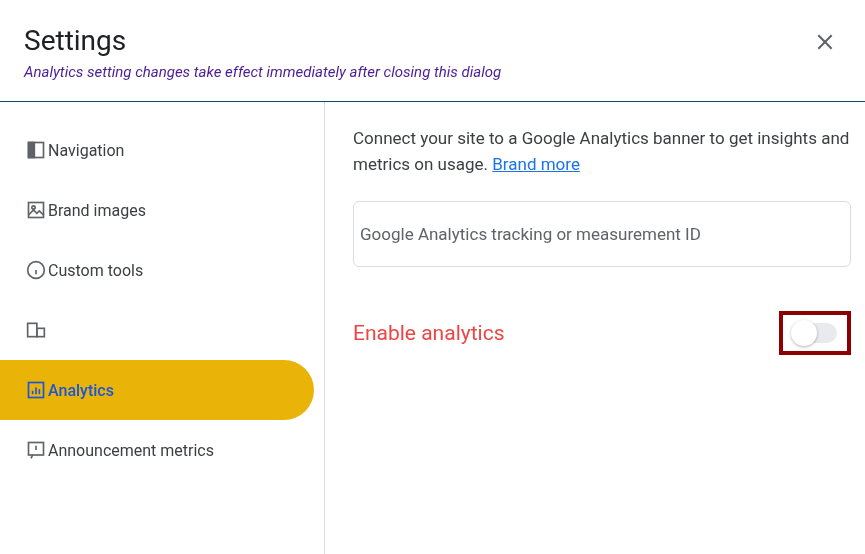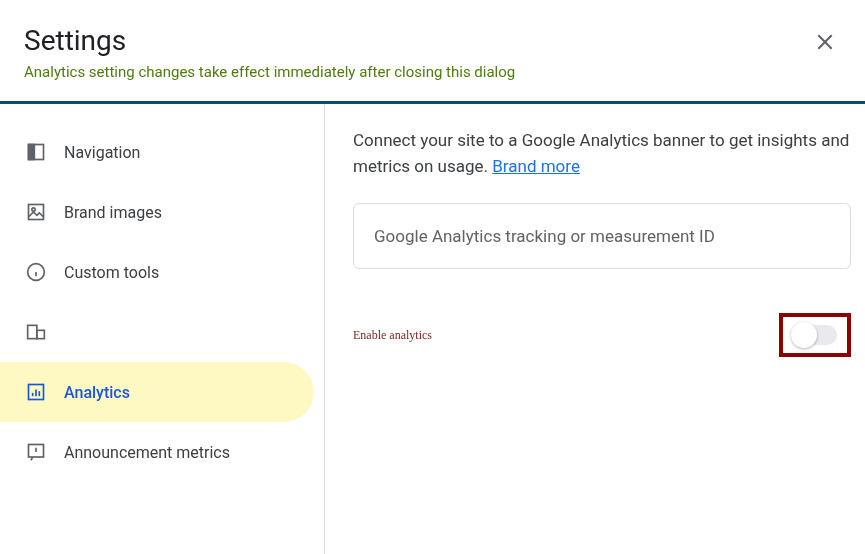--- a/index.html
+++ b/index.html
@@ -12,32 +12,33 @@
       background: #fff;
       color: #202124;
     }
     .dialog {
       width: 865px;
       height: 554px;
       position: relative;
     }
     .header {
       padding: 24px 24px 20px 24px;
-      border-bottom: 3px solid #0c4a6e;
+      border-bottom: 1px solid #0c4a6e;
       position: relative;
     }
     .header h1 {
       font-size: 28px;
       font-weight: 400;
       color: #202124;
       margin-bottom: 6px;
     }
     .header .subtitle {
       font-size: 15px;
-      color: #4d7c0f;
+      color: #4c1d95;
+      font-style: italic;
     }
     .close-btn {
       position: absolute;
       top: 32px;
       right: 28px;
       cursor: pointer;
       color: #5f6368;
       width: 24px;
       height: 24px;
       display: flex;
@@ -53,24 +54,23 @@
       border-right: 1px solid #dadce0;
       padding-top: 18px;
     }
     .sidebar-item {
       display: flex;
       align-items: center;
       padding: 18px 20px 18px 24px;
       cursor: pointer;
       border-radius: 0 30px 30px 0;
       margin-right: 10px;
-      gap: 16px;
     }
     .sidebar-item.active {
-      background: #fef9c3;
+      background: #eab308;
     }
     .sidebar-item .icon {
       width: 24px;
       height: 24px;
       display: flex;
       align-items: center;
       justify-content: center;
       color: #5f6368;
       flex-shrink: 0;
     }
@@ -94,41 +94,40 @@
       color: #3c4043;
       line-height: 1.5;
       margin-bottom: 24px;
     }
     .description a {
       color: #1a73e8;
       text-decoration: underline;
     }
     .input-field {
       width: 100%;
-      padding: 22px 20px;
+      padding: 22px 6px;
       border: 1px solid #dadce0;
       border-radius: 6px;
       font-size: 17px;
       color: #5f6368;
       outline: none;
       font-family: inherit;
     }
     .input-field::placeholder {
       color: #5f6368;
     }
     .toggle-row {
       display: flex;
       align-items: center;
       justify-content: space-between;
       margin-top: 44px;
     }
     .toggle-label {
-      font-size: 12px;
-      color: #7f1d1d;
-      font-family: Liberation Serif, serif;
+      font-size: 21px;
+      color: #ef4444;
     }
     .toggle-wrapper {
       border: 4px solid #8b0000;
       padding: 8px 10px;
     }
     .toggle {
       width: 44px;
       height: 20px;
       background: #e8eaed;
       border-radius: 10px;

